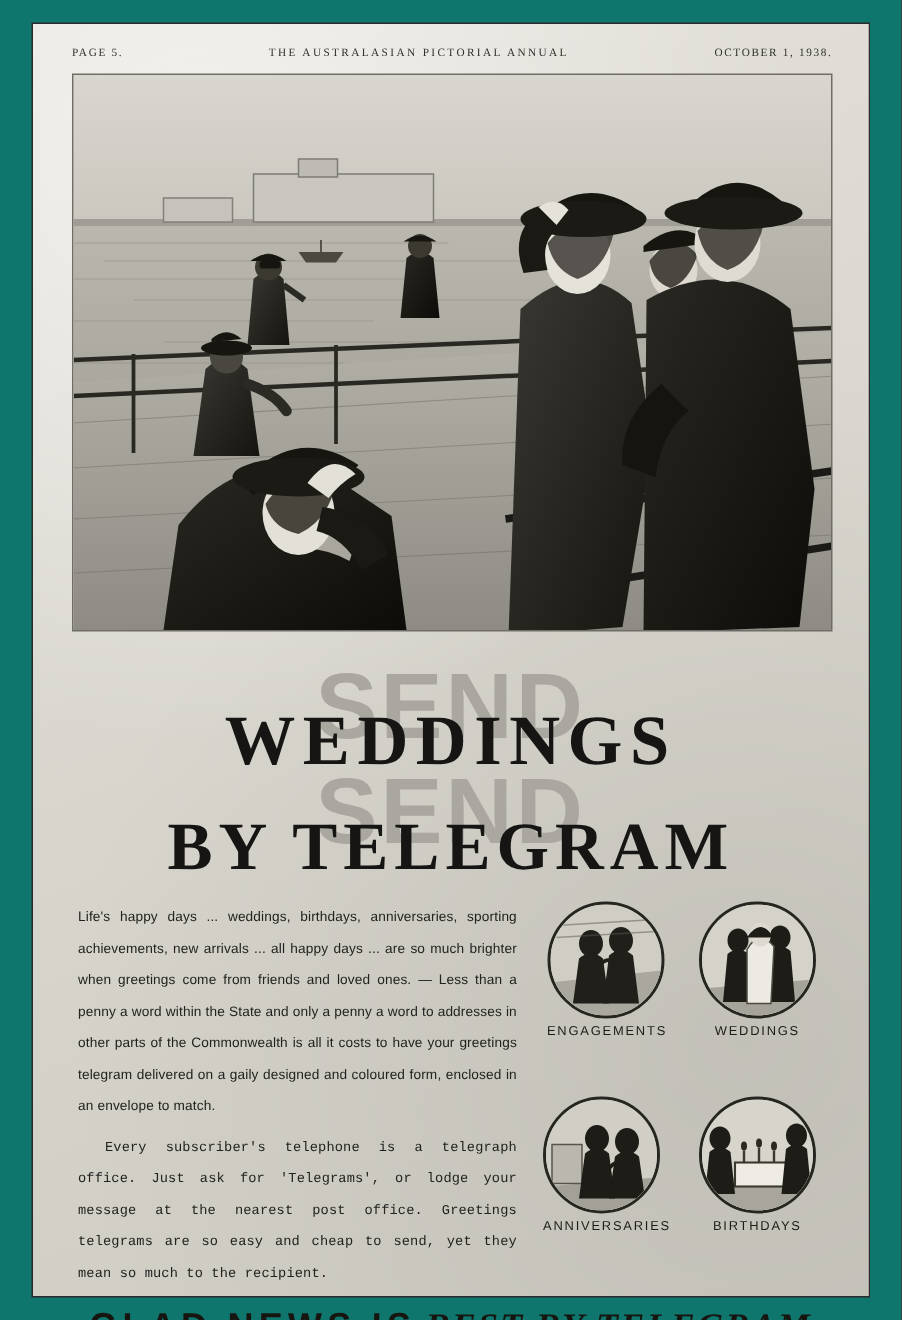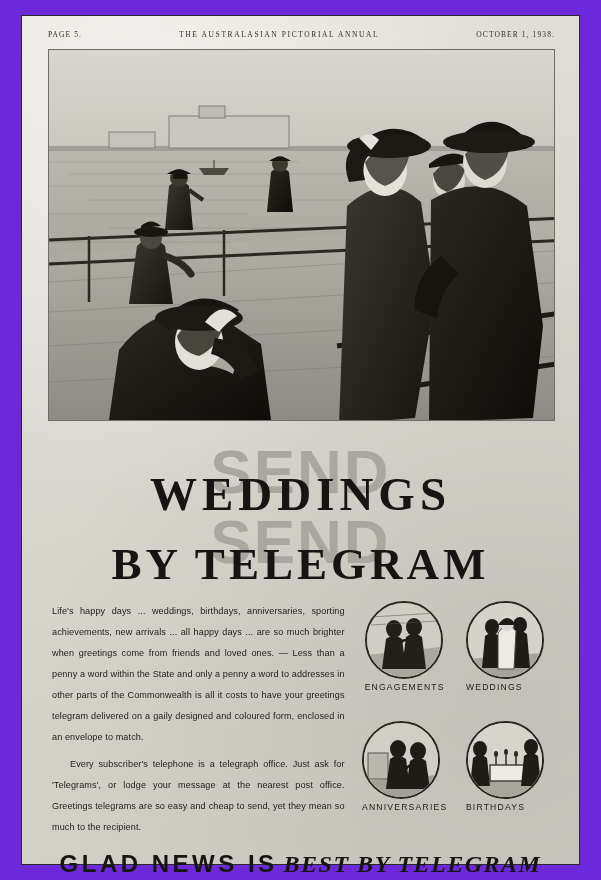--- a/index.html
+++ b/index.html
@@ -10,21 +10,21 @@
   body {
     width: 601px;
     height: 880px;
     overflow: hidden;
     font-family: "Liberation Sans", sans-serif;
   }
   .page {
     position: relative;
     width: 601px;
     height: 880px;
-    background: #6d28d9;
+    background: #0f766e;
   }
   
   .scan {
     position: absolute;
     left: 22px;
     top: 16px;
     width: 557px;
     height: 848px;
     background: #d9d7cf;
     box-shadow: 0 0 0 1px #2b2b2b;
@@ -128,30 +128,30 @@
   .copy {
     width: 298px;
     font-family: "Liberation Sans", sans-serif;
     font-size: 9.1px;
     line-height: 21px;
     color: #232220;
     text-align: justify;
     letter-spacing: 0.1px;
   }
   .copy p { margin: 0; }
-  .copy p + p { margin-top: 6px; text-indent: 18px; }
+  .copy p + p { margin-top: 6px; text-indent: 18px; font-family: Liberation Mono, monospace; }
 
   .icons {
     width: 196px;
     display: grid;
     grid-template-columns: 1fr 1fr;
     grid-gap: 2px 8px;
     justify-items: center;
   }
-  .icon-cell { }
+  .icon-cell { text-align: center; }
   .medallion {
     width: 74px; height: 74px;
     border-radius: 50%;
     border: 2px solid #26251f;
     background:
       radial-gradient(circle at 35% 30%, #efeee9 0%, #cfcdc4 60%, #9d9b93 100%);
     overflow: hidden;
     position: relative;
   }
   .medallion svg { display:block; }

